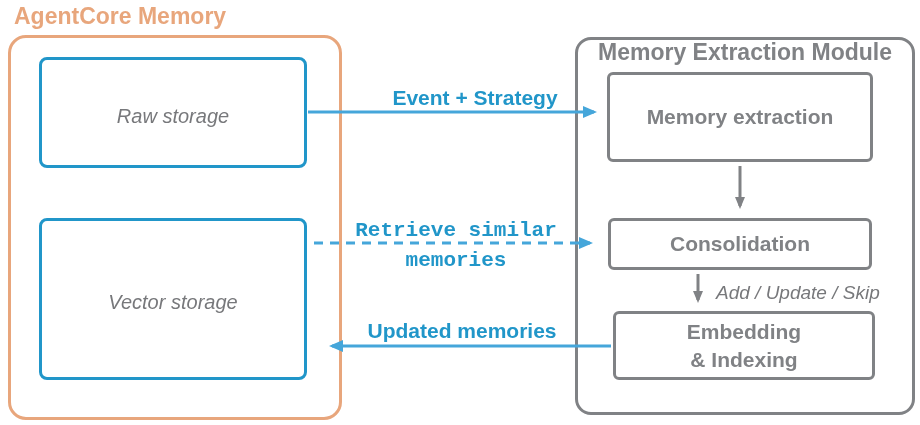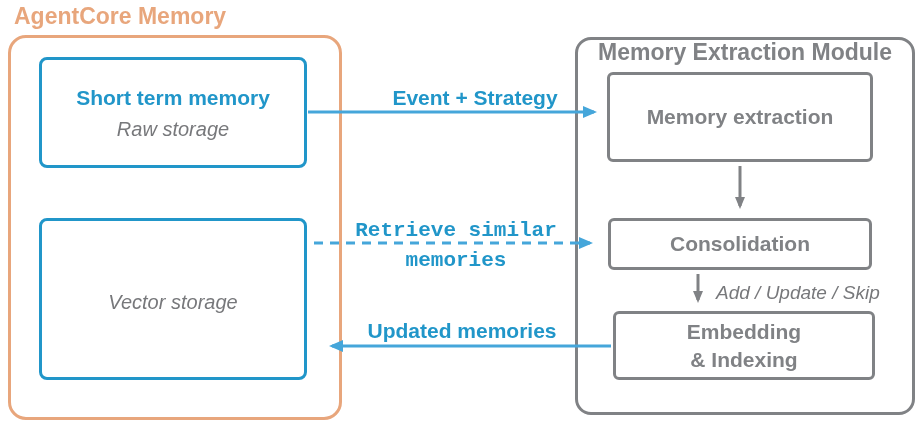--- a/index.html
+++ b/index.html
@@ -98,21 +98,20 @@
 </head>
 <body>
 
 <div class="canvas">
 
   <div class="abs panel-title title-orange" style="left:14px; top:3px;">AgentCore Memory</div>
 
   <div class="abs container-orange" style="left:8px; top:35px; width:328px; height:379px;"></div>
 
   <div class="abs box box-blue" style="left:39px; top:57px; width:262px; height:105px;">
-    <div class="box-title-blue">Short term memory</div>
     <div class="box-subtitle">Raw storage</div>
   </div>
 
   <div class="abs box box-blue" style="left:39px; top:218px; width:262px; height:156px;">
     <div class="box-subtitle">Vector storage</div>
   </div>
 
   <div class="abs panel-title title-gray" style="left:575px; top:3px; width:340px; text-align:center;margin-top:36px;">Memory Extraction Module</div>
 
   <div class="abs container-gray" style="left:575px; top:37px; width:334px; height:372px;"></div>

